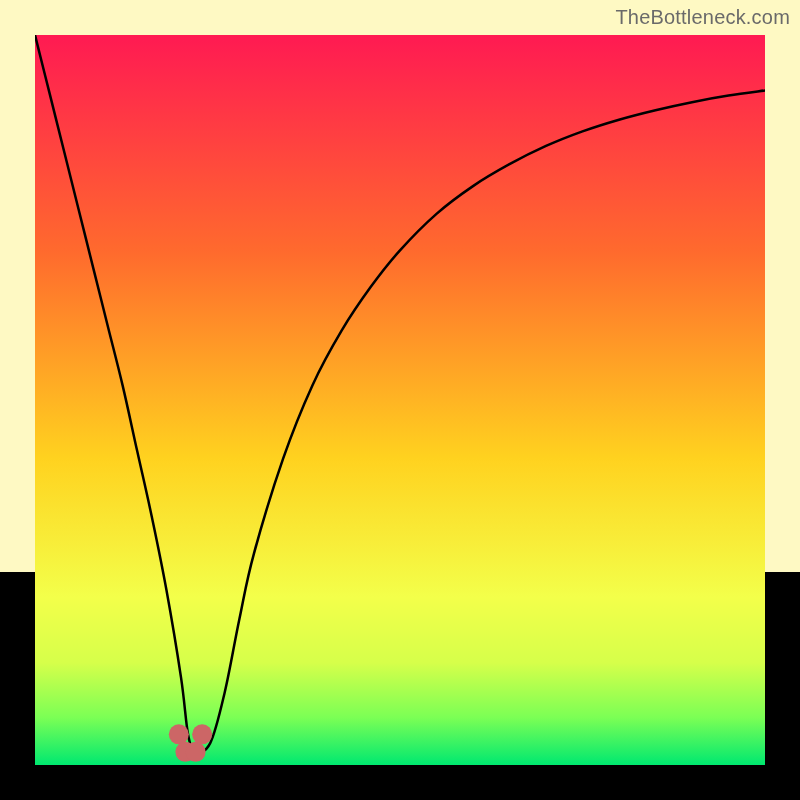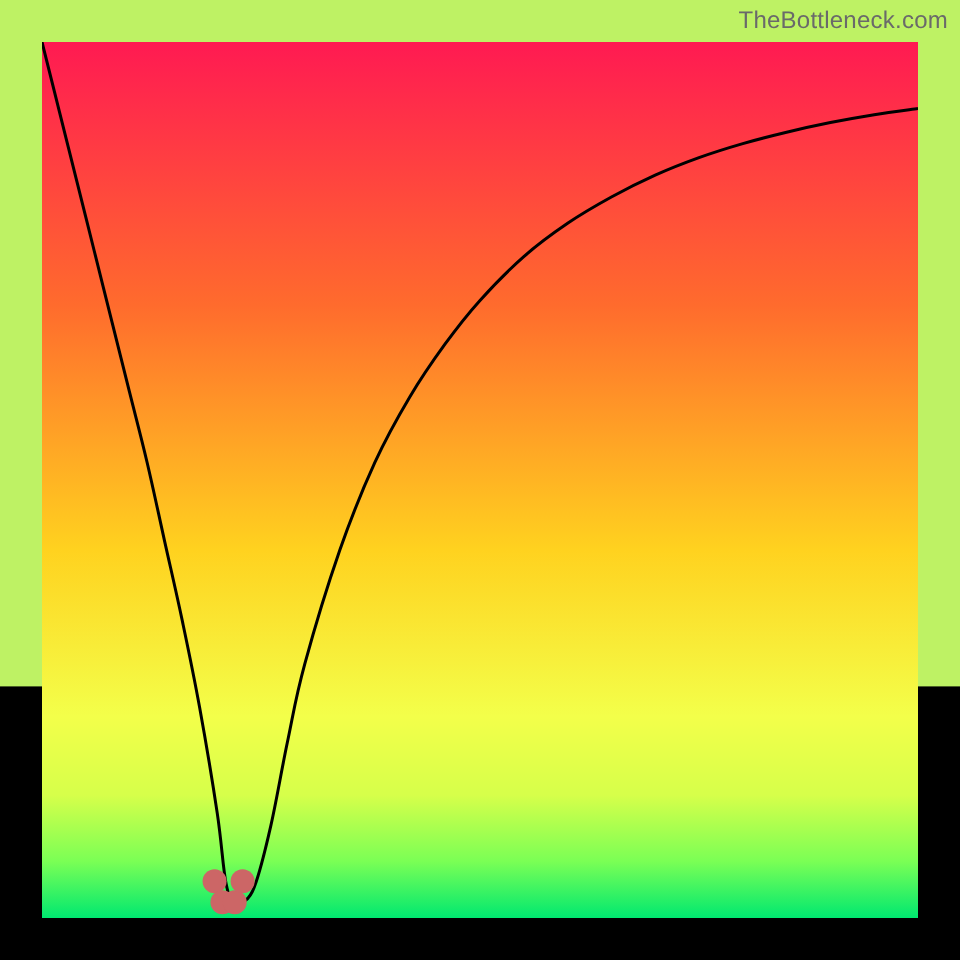--- a/index.html
+++ b/index.html
@@ -8,21 +8,21 @@
     width: 800px;
     height: 800px;
     overflow: hidden;
     background: #000;
     font-family: Arial, Helvetica, sans-serif;
   }
   .frame {
     position: relative;
     width: 800px;
     height: 572px;
-    background: #bef264;
+    background: #fef9c3;
   }
   .plot-area {
     position: absolute;
     left: 35px;
     top: 35px;
     width: 730px;
     height: 730px;
     overflow: hidden;
   }
   .attribution {

